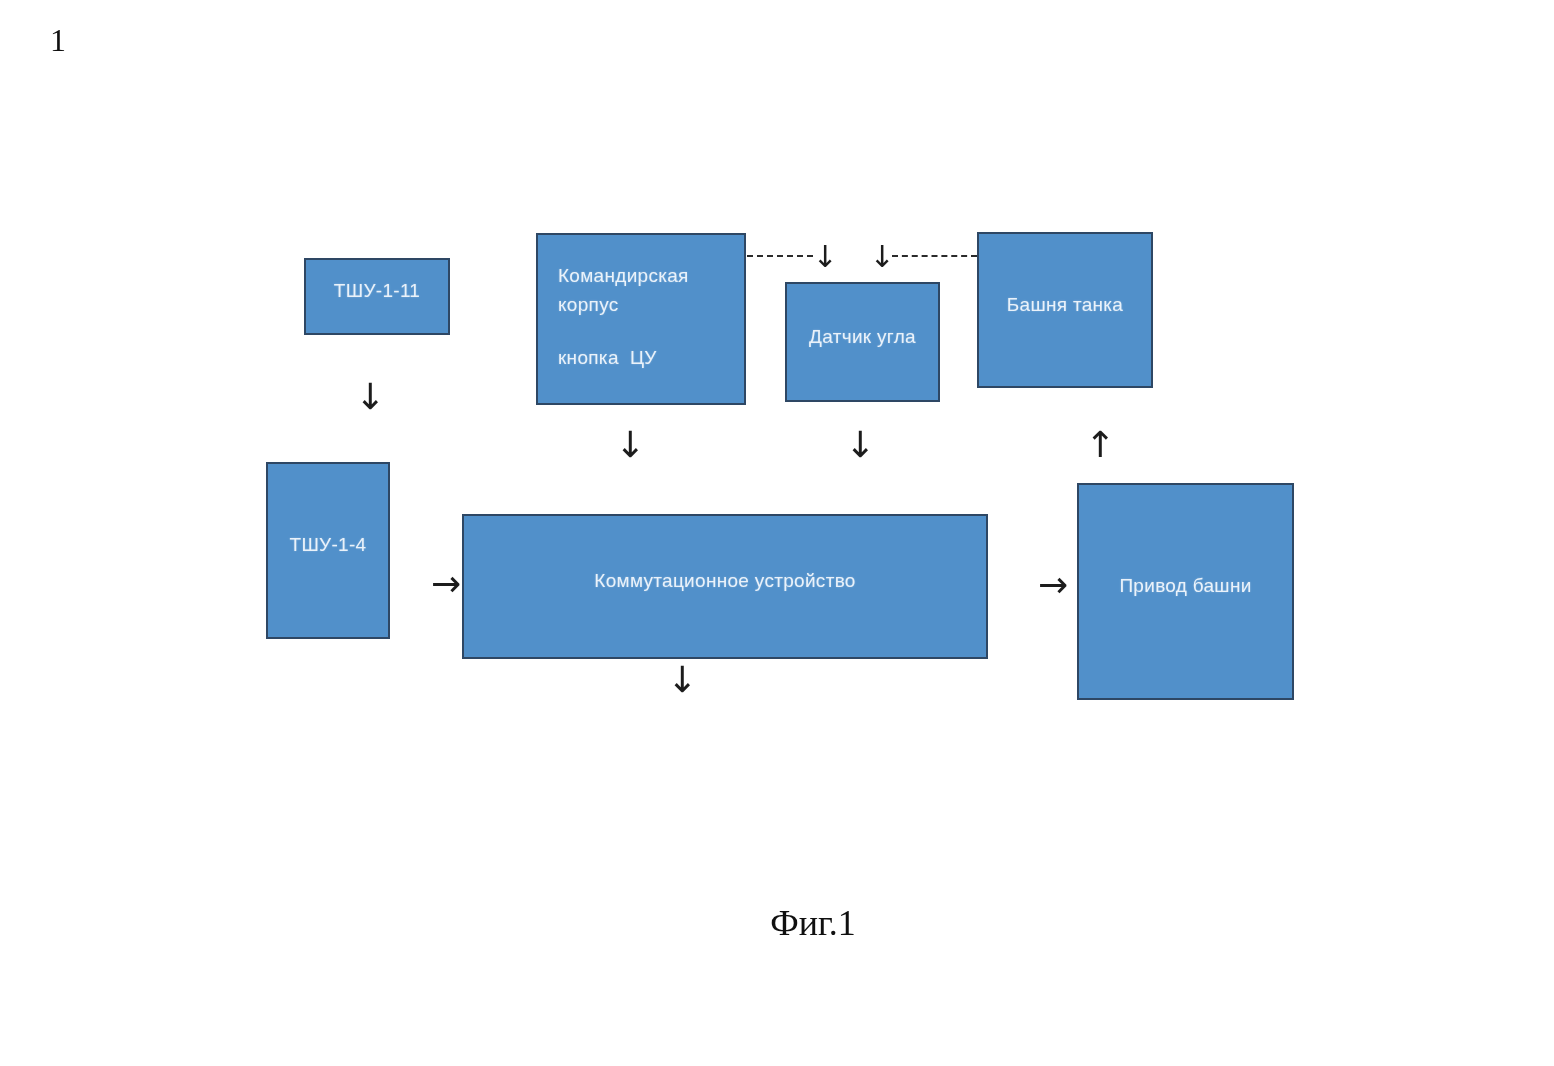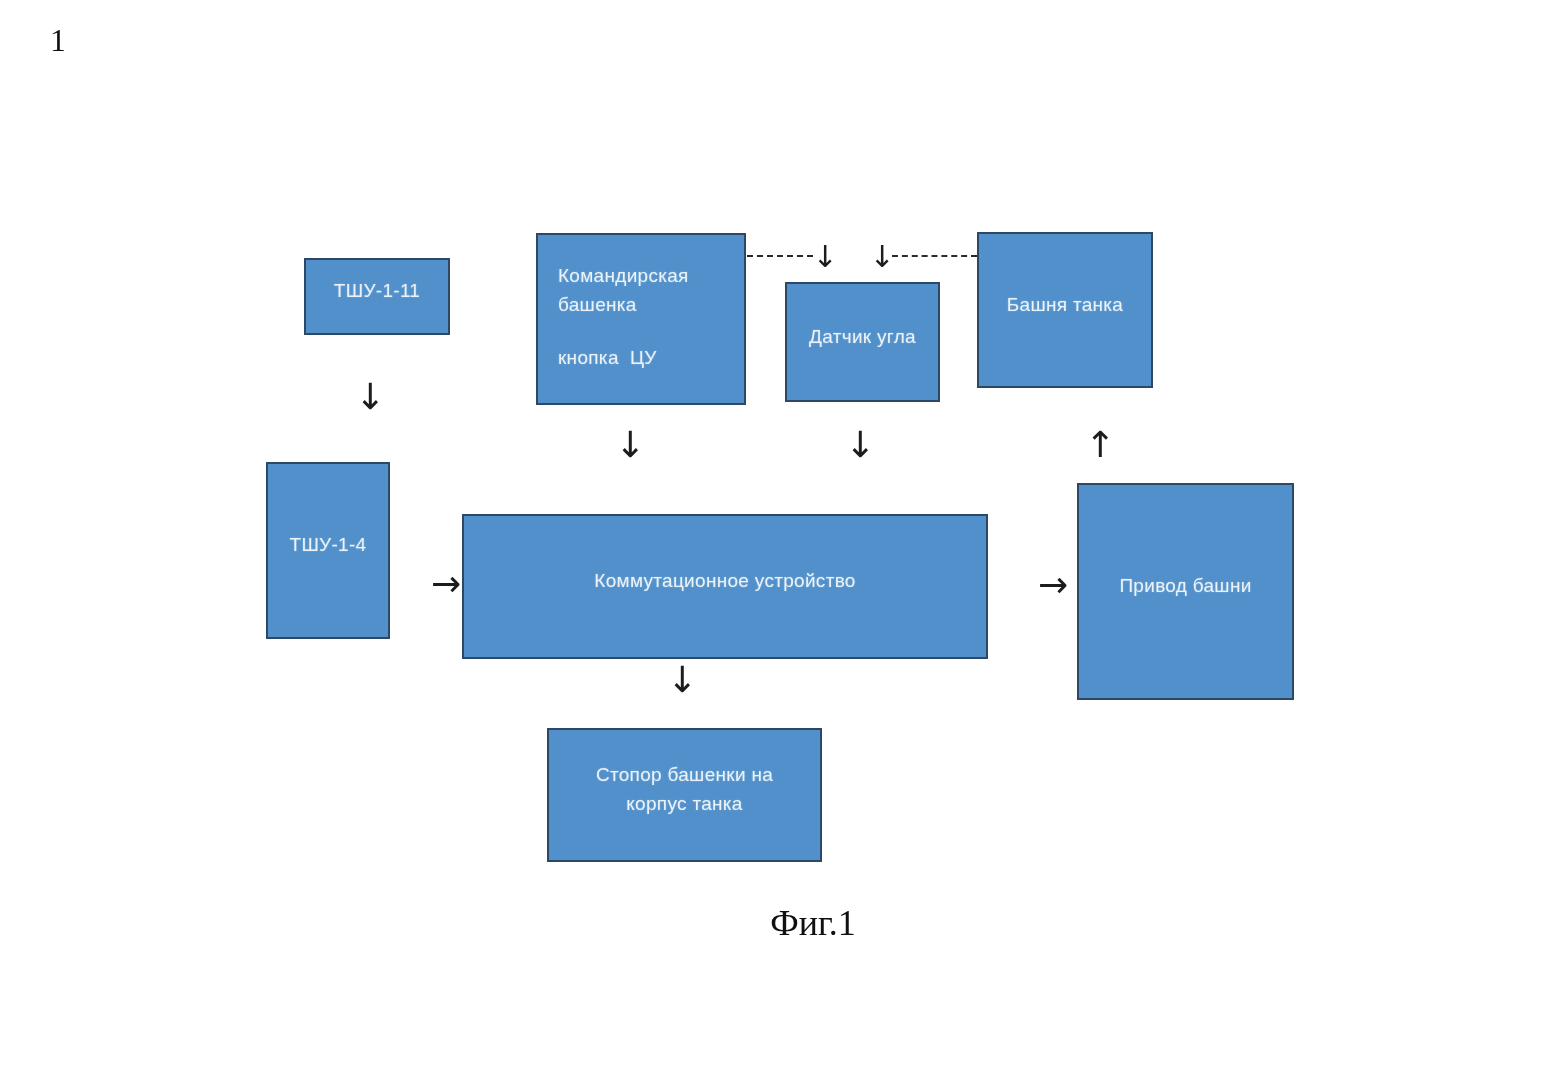--- a/index.html
+++ b/index.html
@@ -63,21 +63,21 @@
 <div class="stage">
 
   <div class="page-number">1</div>
 
   <div class="node" style="left:304px;top:258px;width:146px;height:77px">
     <span class="nlabel">ТШУ-1-11</span>
   </div>
 
   <div class="node left-align" style="left:536px;top:233px;width:210px;height:172px">
     <span class="nlabel">Командирская</span>
-    <span class="nlabel">башенка</span>
+    <span class="nlabel">корпус</span>
     <span class="nlabel line3">кнопка  ЦУ</span>
   </div>
 
   <div class="node" style="left:785px;top:282px;width:155px;height:120px">
     <span class="nlabel">Датчик угла</span>
   </div>
 
   <div class="node" style="left:977px;top:232px;width:176px;height:156px">
     <span class="nlabel">Башня танка</span>
   </div>
@@ -87,24 +87,20 @@
   </div>
 
   <div class="node" style="left:462px;top:514px;width:526px;height:145px">
     <span class="nlabel">Коммутационное устройство</span>
   </div>
 
   <div class="node" style="left:1077px;top:483px;width:217px;height:217px">
     <span class="nlabel">Привод башни</span>
   </div>
 
-  <div class="node" style="left:547px;top:728px;width:275px;height:134px">
-    <span class="nlabel">Стопор башенки на</span>
-    <span class="nlabel">корпус танка</span>
-  </div>
 
   <div class="dash" style="left:747px;top:255px;width:66px"></div>
   <div class="dash" style="left:892px;top:255px;width:85px"></div>
 
   <div class="arrow sm" style="left:810px;top:242px">↓</div>
   <div class="arrow sm" style="left:867px;top:242px">↓</div>
 
   <div class="arrow" style="left:352px;top:379px">↓</div>
   <div class="arrow" style="left:612px;top:427px">↓</div>
   <div class="arrow" style="left:842px;top:427px">↓</div>

